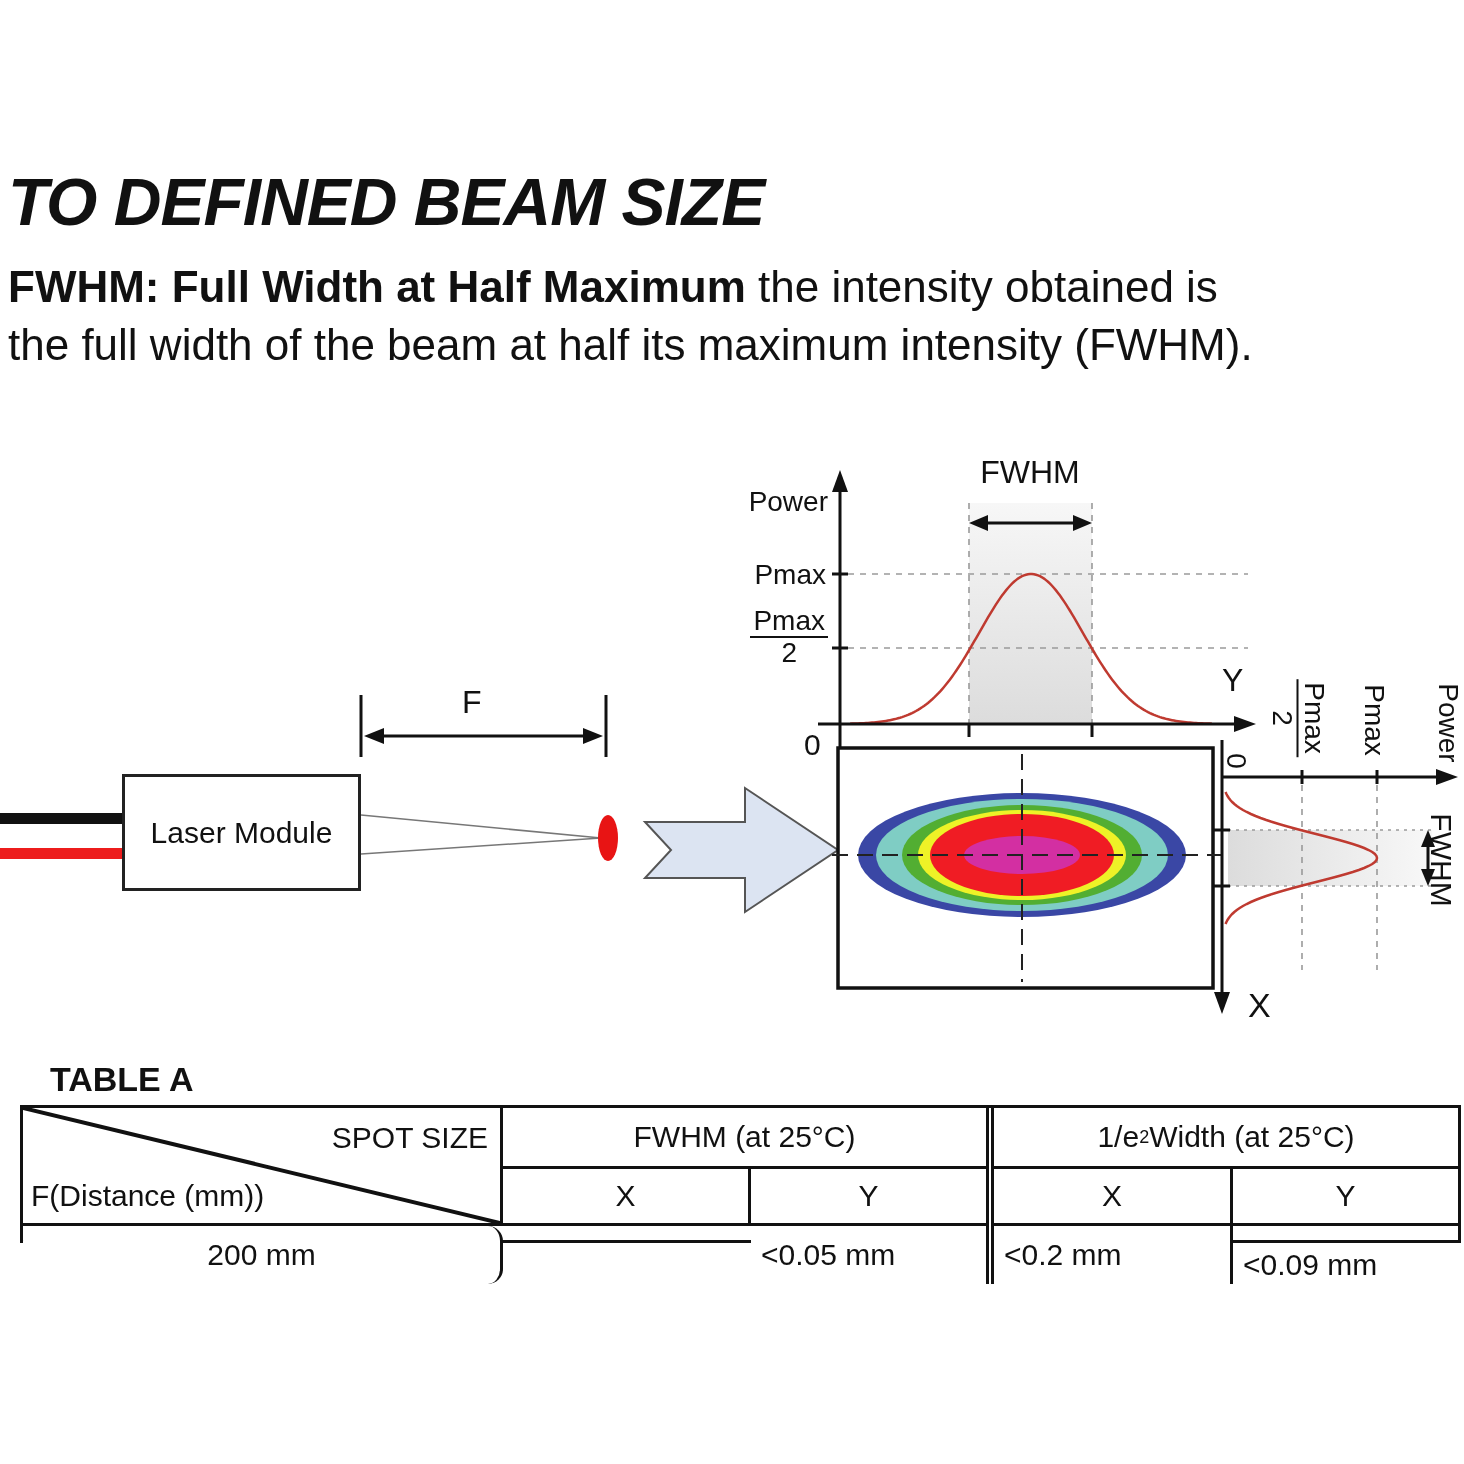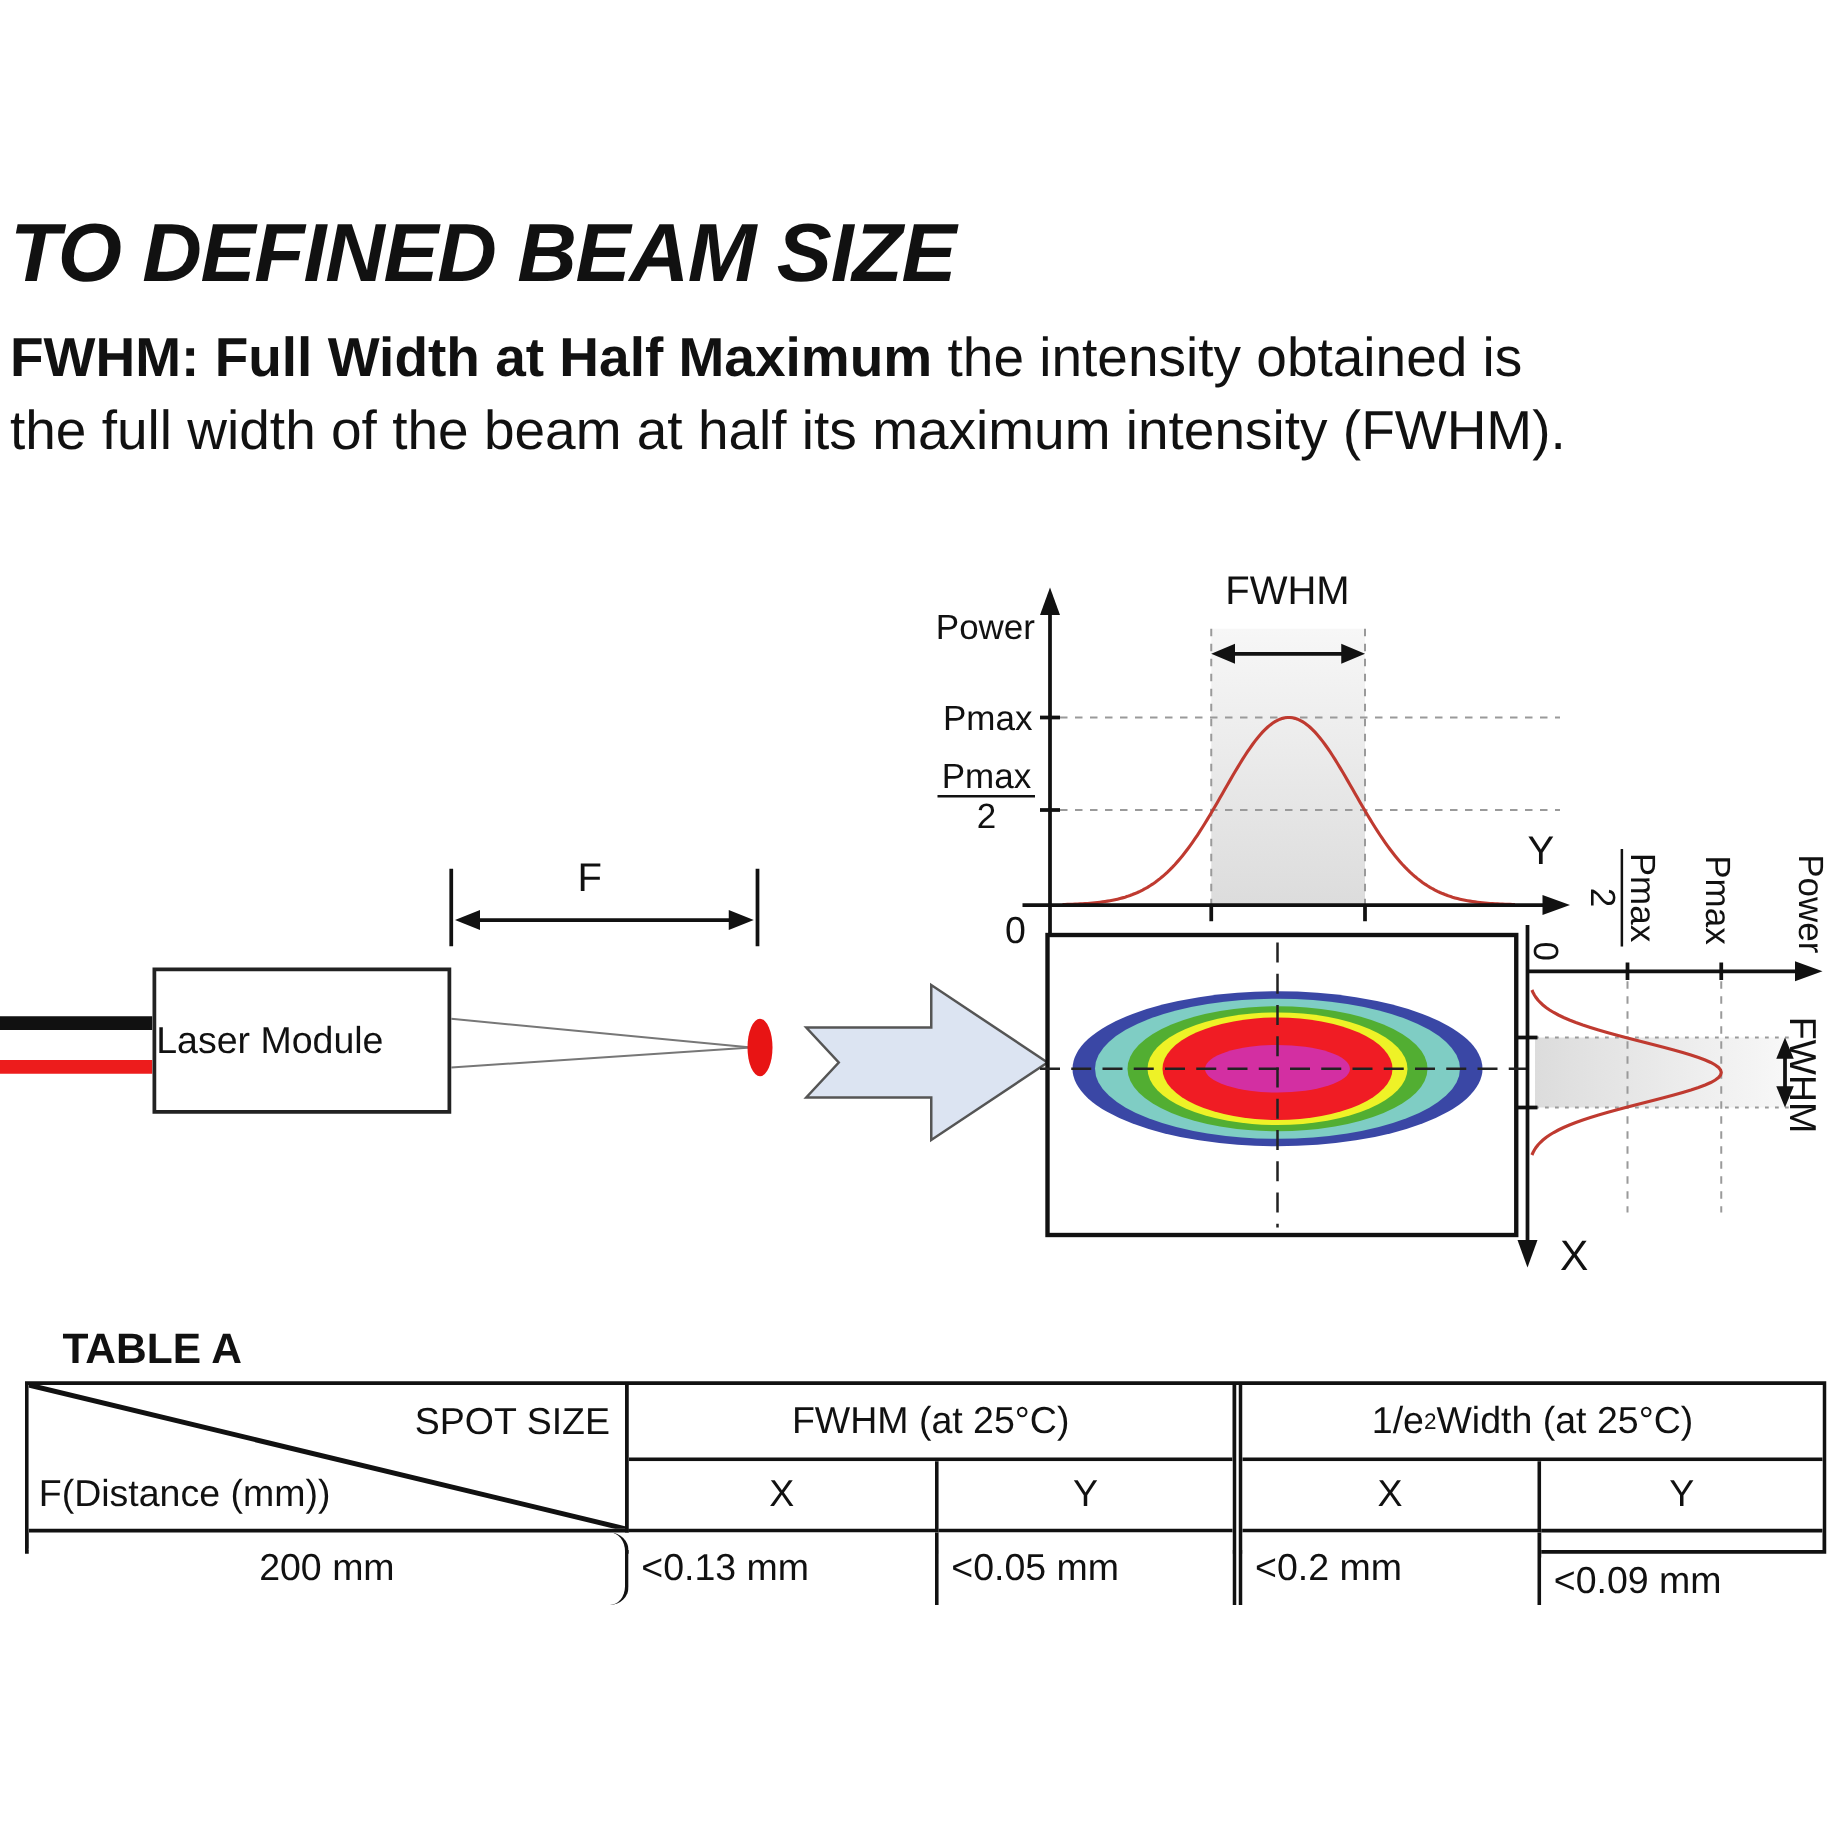--- a/index.html
+++ b/index.html
@@ -5,21 +5,21 @@
   html,body{margin:0;padding:0;background:#fff;}
   .page{position:relative;width:1464px;height:1464px;background:#fff;overflow:hidden;
         font-family:"Liberation Sans",sans-serif;color:#111;}
   .title{position:absolute;left:8px;top:164px;font-size:66px;font-weight:bold;letter-spacing:-1px;white-space:nowrap;font-style:italic;}
   .intro{position:absolute;left:8px;top:258px;font-size:44px;line-height:58px;width:1452px;}
   .intro b{font-weight:bold;}
   .diagram{position:absolute;left:0;top:440px;width:1464px;height:660px;}
   .diagram svg{position:absolute;left:0;top:0;}
   .lbl{position:absolute;white-space:nowrap;}
   .laser-box{position:absolute;left:122px;top:334px;width:239px;height:117px;box-sizing:border-box;
-             border:3px solid #222;background:#fff;display:flex;align-items:center;
+             border:3px solid #222;background:#fff;display:flex;align-items:center;justify-content:center;
              font-size:30px;}
   .f-label{left:462px;top:244px;font-size:32px;}
   .g-power{left:740px;top:46px;width:88px;text-align:right;font-size:28px;}
   .g-pmax{left:738px;top:119px;width:88px;text-align:right;font-size:28px;}
   .frac{display:inline-block;text-align:center;font-size:28px;line-height:30px;}
   .frac .num{border-bottom:2px solid #111;padding:0 3px;}
   .g-frac{left:732px;top:166px;width:96px;text-align:right;}
   .g-zero{left:804px;top:288px;font-size:30px;}
   .g-y{left:1222px;top:222px;font-size:32px;}
   .g-fwhm{left:960px;top:14px;width:140px;text-align:center;font-size:32px;}
@@ -202,19 +202,18 @@
     <div class="cell grp2">
         <span>1/e</span>
         <sup>2</sup>
         <span> Width (at 25°C)</span>
       </div>
     <div class="cell sub-x1">X</div>
     <div class="cell sub-y1">Y</div>
     <div class="cell sub-x2">X</div>
     <div class="cell sub-y2">Y</div>
     <div class="cell d-f">200 mm</div>
-    <div class="cell d-1">&lt;0.13 mm</div>
     <div class="cell d-2">&lt;0.05 mm</div>
     <div class="cell d-3">&lt;0.2 mm</div>
     <div class="cell d-4">&lt;0.09 mm</div>
   </div>
 
 </div>
 
 </body></html>

